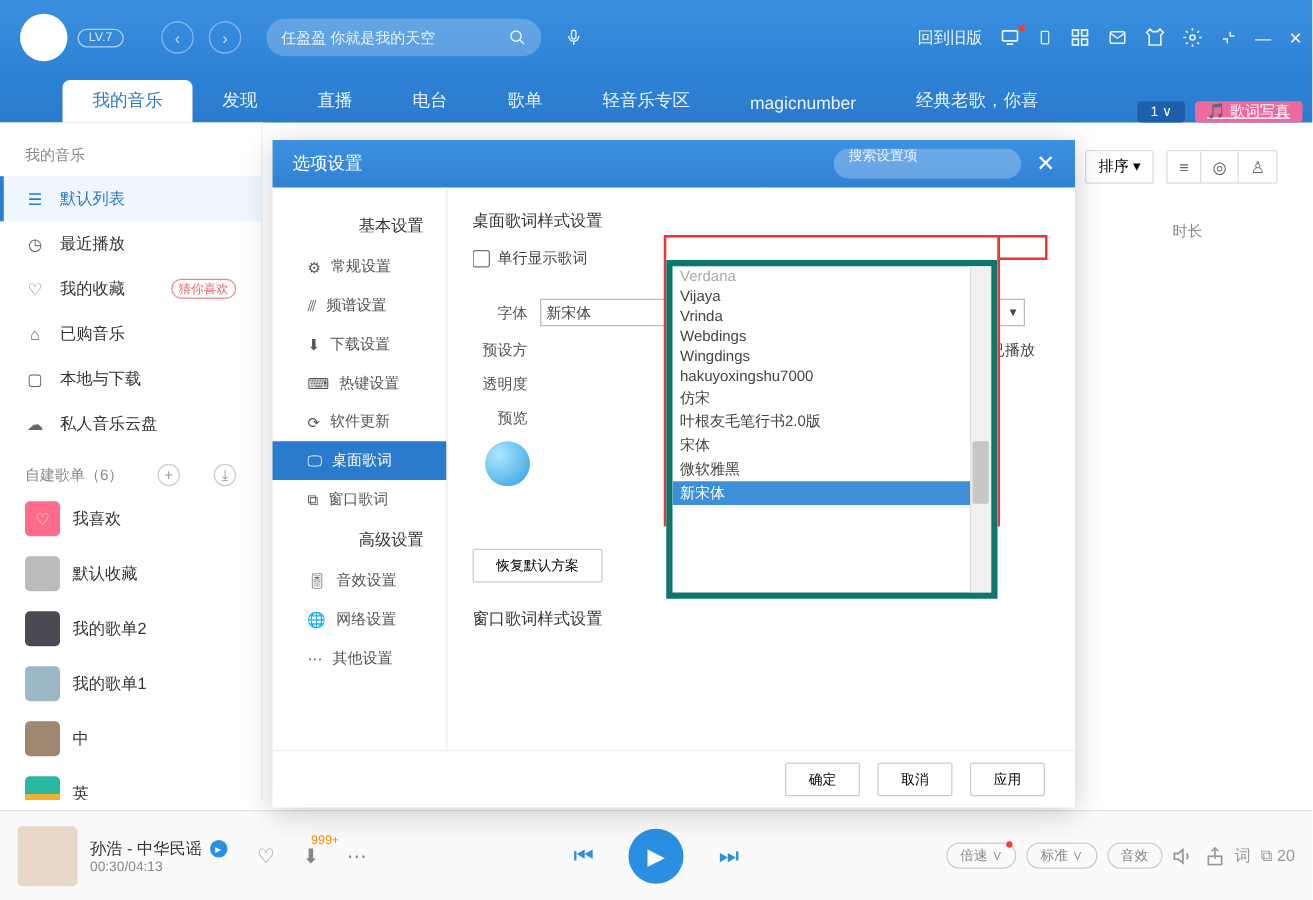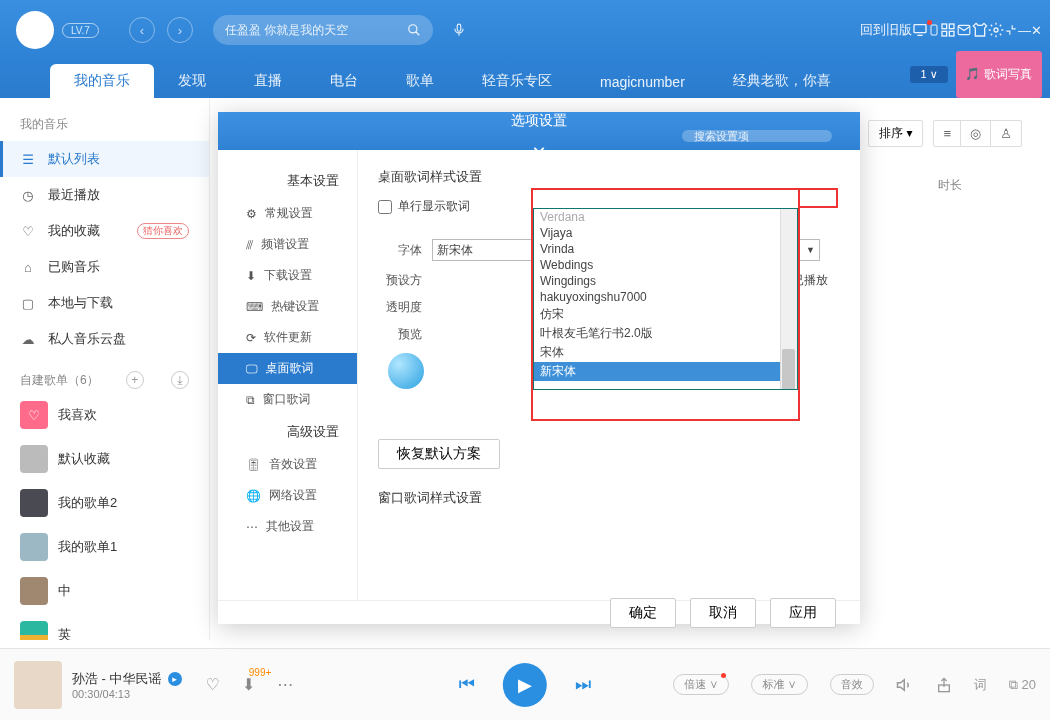--- a/index.html
+++ b/index.html
@@ -7,29 +7,29 @@
 .topbar { height: 60px; background: linear-gradient(180deg, #3a8fe0 0%, #2e82d5 100%); display: flex; align-items: center; padding: 0 8px; color: #fff; }
 .avatar { width: 38px; height: 38px; border-radius: 50%; background: #fff; margin: 0 8px; }
 .lv-badge { border: 1px solid rgba(255,255,255,.6); border-radius: 10px; padding: 1px 8px; font-size: 10px; color: #d0e7ff; }
 .nav-arrows { display: flex; gap: 12px; margin-left: 30px; }
 .nav-arrow { width: 26px; height: 26px; border: 1px solid rgba(255,255,255,.4); border-radius: 50%; display: flex; align-items: center; justify-content: center; font-size: 13px; color: rgba(255,255,255,.7); cursor: pointer; }
 .search-wrap { margin-left: 20px; background: rgba(255,255,255,.22); border-radius: 16px; height: 30px; width: 220px; display: flex; align-items: center; padding: 0 12px; }
 .search-wrap input { background: none; border: none; outline: none; color: #fff; font-size: 12px; flex: 1; }
 .search-wrap input::placeholder { color: rgba(255,255,255,.85); }
 .search-icon { color: rgba(255,255,255,.9); font-size: 14px; }
 .mic-icn { margin-left: 14px; color: rgba(255,255,255,.85); width: 24px; height: 24px; display: flex; align-items: center; justify-content: center; cursor: pointer; }
-.top-right { margin-left: auto; display: flex; align-items: center; color: rgba(255,255,255,.9); font-size: 13px; }
+.top-right { margin-left: auto; display: flex; align-items: center; gap: 14px; color: rgba(255,255,255,.9); font-size: 13px; }
 .top-right .ico { cursor: pointer; position: relative; display: flex; align-items: center; }
 .dot-r { width: 5px; height: 5px; border-radius: 50%; background: #ff3b30; position: absolute; top: -2px; right: -4px; }
 .tabbar { height: 38px; background: linear-gradient(180deg,#2e82d5,#2a7bcd); display: flex; align-items: flex-end; padding-left: 50px; color: rgba(255,255,255,.9); font-size: 14px; }
 .tab { padding: 8px 24px; cursor: pointer; white-space: nowrap; }
 .tab.active { background: #fff; color: #2a7bcd; border-radius: 6px 6px 0 0; font-weight: 500; }
 .tab-badge { margin-left: auto; margin-right: 8px; display: flex; align-items: center; gap: 8px; }
 .badge-1 { background: #1d5faa; color: #fff; font-size: 11px; padding: 2px 10px; border-radius: 3px; }
-.badge-2 { background: #ec6a9e; color: #fff; font-size: 12px; padding: 15px 10px; border-radius: 3px; }
+.badge-2 { background: #ec6a9e; color: #fff; font-size: 12px; padding: 0 10px; border-radius: 3px; text-decoration: underline; }
 .main { position: absolute; top: 98px; left: 0; right: 0; bottom: 80px; display: flex; }
 .sidebar { width: 210px; background: #fff; border-right: 1px solid #eee; padding-top: 10px; overflow: hidden; }
 .sb-title { font-size: 12px; color: #888; padding: 8px 20px; }
 .sb-item { display: flex; align-items: center; padding: 9px 20px; font-size: 13px; color: #333; cursor: pointer; gap: 12px; }
 .sb-item.active { border-left: 3px solid #2a7bcd; background: #f0f6fd; color: #2a7bcd; padding-left: 17px; }
 .sb-icn { width: 16px; display: inline-flex; justify-content: center; color: #666; }
 .sb-item.active .sb-icn { color: #2a7bcd; }
 .mini-badge { margin-left: auto; border: 1px solid #e88; color: #e66; font-size: 10px; border-radius: 8px; padding: 0 5px; }
 .sb-sub { display: flex; align-items: center; padding: 4px 20px; font-size: 12px; color: #888; gap: 6px; }
 .sb-plus { width: 18px; height: 18px; border: 1px solid #ccc; border-radius: 50%; display: flex; align-items: center; justify-content: center; font-size: 12px; color: #999; cursor: pointer; margin-left: auto; }
@@ -38,63 +38,63 @@
 .heart { background: #ff6b8a; display: flex; align-items: center; justify-content: center; color: #fff; }
 .content { flex: 1; padding: 22px 28px; position: relative; }
 .content-top { display: flex; align-items: center; justify-content: flex-end; gap: 10px; }
 .sort-btn { border: 1px solid #ddd; padding: 4px 10px; font-size: 12px; background: #fff; cursor: pointer; border-radius: 2px; }
 .ctl-btns { display: flex; border: 1px solid #ddd; border-radius: 2px; overflow: hidden; }
 .ctl-btns span { padding: 5px 9px; border-right: 1px solid #ddd; font-size: 13px; cursor: pointer; color: #666; }
 .ctl-btns span:last-child { border-right: none; }
 .col-h { display: flex; justify-content: flex-end; padding-right: 60px; margin-top: 30px; font-size: 12px; color: #888; }
 .pct { text-align: center; margin-top: 50px; font-size: 12px; color: #888; }
 .dialog { position: absolute; left: 218px; top: 112px; width: 642px; background: #fff; box-shadow: 0 4px 24px rgba(0,0,0,.2); z-index: 100; }
-.dlg-head { background: linear-gradient(180deg,#3d91e2,#2f81d4); height: 38px; display: flex; align-items: center; padding: 0 16px; color: #fff; font-size: 14px; flex-direction: column; }
-.dlg-search { margin-left: auto; margin-right: 12px; background: rgba(255,255,255,.25); border-radius: 12px; height: 24px; width: 150px; padding: 0 12px; display: flex; align-items: flex-end; }
+.dlg-head { background: linear-gradient(180deg,#3d91e2,#2f81d4); height: 38px; display: flex; align-items: center; padding: 0 16px; color: #fff; font-size: 14px; }
+.dlg-search { margin-left: auto; margin-right: 12px; background: rgba(255,255,255,.25); border-radius: 12px; height: 24px; width: 150px; padding: 0 12px; display: flex; align-items: flex-start; }
 .dlg-search input { background: none; border: none; outline: none; color: #fff; font-size: 11px; width: 100%; }
 .dlg-search input::placeholder { color: rgba(255,255,255,.85); }
 .dlg-close { color: #fff; font-size: 18px; cursor: pointer; }
 .dlg-body { display: flex; height: 450px; }
 .dlg-nav { width: 140px; border-right: 1px solid #eee; padding-top: 14px; }
 .dlg-cat { font-size: 13px; font-weight: normal; color: #333; padding: 8px 18px; text-align: right; }
 .dlg-navitem { font-size: 12px; color: #555; padding: 7px 18px 7px 28px; cursor: pointer; display: flex; align-items: center; gap: 8px; }
 .dlg-navitem.active { background: #2a7bcd; color: #fff; }
 .dlg-content { flex: 1; padding: 18px 20px; font-size: 12px; color: #444; position: relative; overflow: hidden; }
 .dlg-sect { font-size: 13px; color: #333; margin-bottom: 12px; }
 .ck-row { display: flex; align-items: center; gap: 6px; margin-bottom: 24px; }
 .ck-row input { width: 14px; height: 14px; }
 .form-row { display: flex; align-items: center; gap: 10px; margin-bottom: 10px; }
 .form-row .lab { width: 44px; text-align: right; color: #555; }
 .sel { border: 1px solid #bbb; height: 22px; padding: 0 4px; background: #fff; font-size: 12px; display: flex; align-items: center; justify-content: space-between; cursor: pointer; }
 .sel .tri { font-size: 9px; color: #444; }
 .redbox { position: absolute; border: 2px solid #e33; pointer-events: none; }
 .redbox.a { left: 173px; top: 38px; width: 269px; height: 233px; }
 .redbox.b { left: 440px; top: 38px; width: 40px; height: 20px; }
-.dd-list { position: absolute; left: 175px; top: 58px; width: 265px; height: 182px; background: #fff; border: 1px solid #0f766e; z-index: 50; overflow: hidden; }
+.dd-list { position: absolute; left: 175px; top: 58px; width: 265px; height: 271px; background: #fff; border: 5px solid #0f766e; z-index: 50; overflow: hidden; }
 .dd-scroll { position: absolute; right: 0; top: 0; bottom: 0; width: 17px; background: #f0f0f0; border-left: 1px solid #ddd; }
 .dd-thumb { position: absolute; right: 2px; top: 140px; width: 13px; height: 50px; background: #c7c7c7; border-radius: 2px; }
 .dd-item { padding: 1px 6px; font-size: 12px; cursor: pointer; }
 .dd-item.sel-it { background: #3d8fd8; color: #fff; }
 .color-chip { width: 34px; height: 18px; border-radius: 3px; }
 .preview-ball { width: 36px; height: 36px; border-radius: 50%; background: radial-gradient(circle at 30% 30%, #b0e6ff, #2aa0e0); }
-.btn { border: 1px solid #ccc; background: #fff; padding: 5px 18px; font-size: 14px; border-radius: 2px; cursor: pointer; }
-.dlg-foot { height: 24px; display: flex; align-items: center; justify-content: flex-end; gap: 14px; padding-right: 24px; border-top: 1px solid #eee; }
+.btn { border: 1px solid #ccc; background: #fff; padding: 5px 18px; font-size: 11px; border-radius: 2px; cursor: pointer; }
+.dlg-foot { height: 46px; display: flex; align-items: center; justify-content: flex-end; gap: 14px; padding-right: 24px; border-top: 1px solid #eee; }
 .player { position: absolute; bottom: 0; left: 0; right: 0; height: 72px; background: #fafafa; border-top: 1px solid #e5e5e5; display: flex; align-items: center; padding: 0 14px; }
 .p-art { width: 48px; height: 48px; border-radius: 4px; background: #e8d8c8; margin-right: 10px; }
 .p-info { font-size: 13px; color: #333; }
 .p-info .time { font-size: 11px; color: #888; }
 .p-info .ti { display: flex; align-items: center; gap: 6px; }
 .blue-dot { width: 14px; height: 14px; border-radius: 50%; background: #2a8fe0; display: inline-flex; align-items: center; justify-content: center; color: #fff; font-size: 9px; }
 .p-ctl { display: flex; gap: 22px; margin-left: 24px; color: #888; align-items: center; }
 .p-ctl .c { cursor: pointer; position: relative; }
 .badge999 { position: absolute; top: -8px; right: -16px; font-size: 10px; color: #ff8a00; }
 .p-center { position: absolute; left: 50%; transform: translateX(-50%); display: flex; align-items: center; gap: 28px; }
 .play-big { width: 44px; height: 44px; background: #2a8fe0; border-radius: 50%; display: flex; align-items: center; justify-content: center; color: #fff; font-size: 18px; cursor: pointer; }
 .p-skip { color: #2a8fe0; font-size: 18px; cursor: pointer; }
-.p-right { margin-left: auto; display: flex; gap: 22px; align-items: center; color: #999; font-size: 13px; }
+.p-right { margin-left: auto; display: flex; gap: 8px; align-items: center; color: #999; font-size: 13px; }
 .pill { border: 1px solid #ccc; border-radius: 12px; padding: 2px 10px; font-size: 11px; cursor: pointer; position: relative; color: #888; }
 svg { display: block; }
 </style>
 </head>
 <body>
 
 <div class="topbar">
   <div class="avatar"></div>
   <span class="lv-badge">LV.7</span>
   <div class="nav-arrows">
@@ -357,20 +357,21 @@
       <div class="dd-list">
         <div class="dd-item" style="color:#aaa">Verdana</div>
         <div class="dd-item">Vijaya</div>
         <div class="dd-item">Vrinda</div>
         <div class="dd-item">Webdings</div>
         <div class="dd-item">Wingdings</div>
         <div class="dd-item">hakuyoxingshu7000</div>
         <div class="dd-item">仿宋</div>
         <div class="dd-item">叶根友毛笔行书2.0版</div>
         <div class="dd-item">宋体</div>
+        <div class="dd-item">微软雅黑</div>
         <div class="dd-item sel-it">新宋体</div>
 
         <div class="dd-scroll">
             <div class="dd-thumb"></div>
           </div>
       </div>
       <div class="redbox a"></div>
       <div class="redbox b"></div>
     </div>
   </div>

